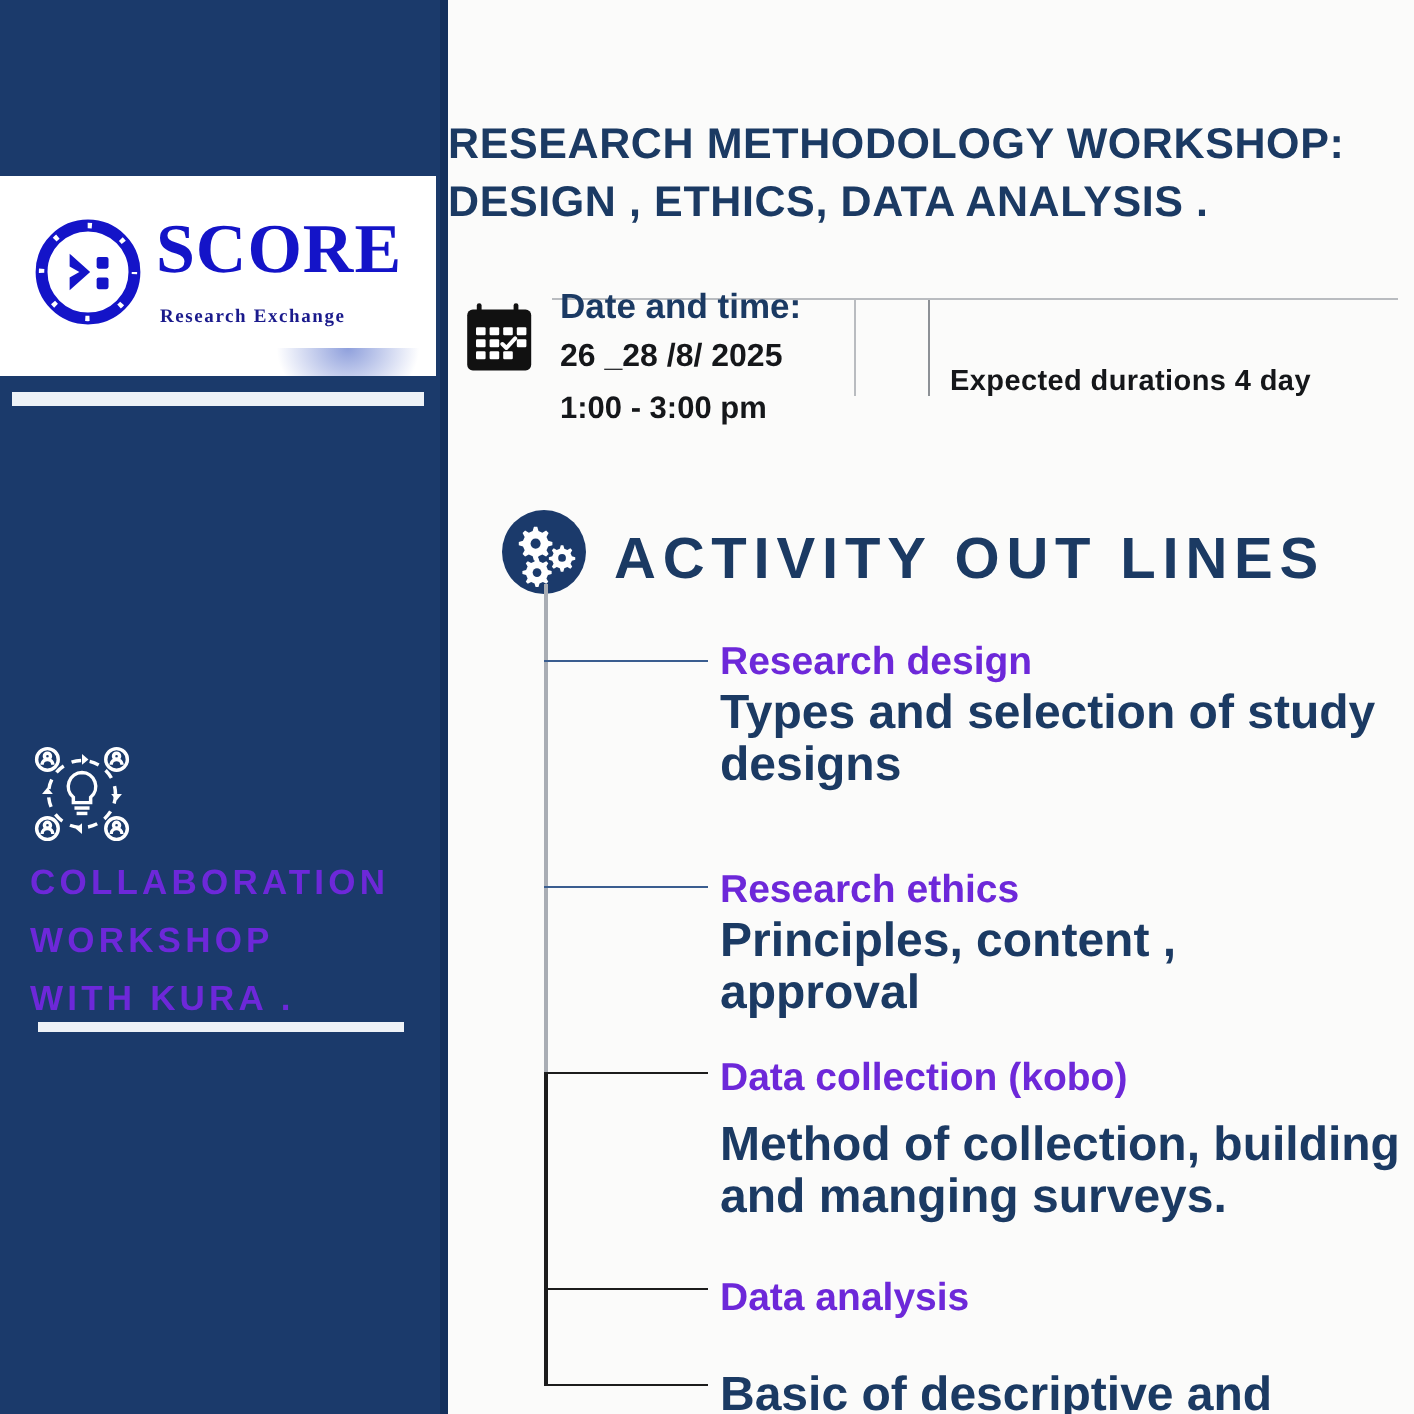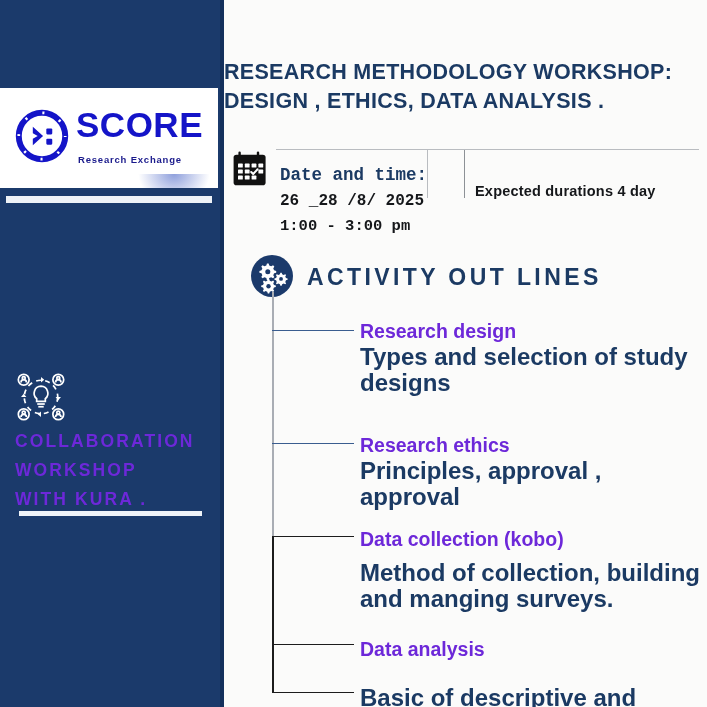--- a/index.html
+++ b/index.html
@@ -55,20 +55,21 @@
     display: flex;
     align-items: center;
     gap: 7px;
     transform: translateY(-2px);
   }
   .logo-mark { width: 54px; height: 54px; display:block; }
   .logo-word {
     display: flex;
     flex-direction: column;
     line-height: 1;
+    font-family: Liberation Serif, serif;
   }
   .logo-score {
     font-size: 35px;
     font-weight: bold;
     color: #1414c8;
     letter-spacing: 0.5px;
   }
   .logo-sub {
     font-size: 9.5px;
     font-weight: bold;
@@ -147,23 +148,22 @@
     background: #b9bcc0;
   }
   #date-divider-b {
     position: absolute;
     left: 240px; top: 150px;
     width: 1px; height: 48px;
     background: #8d9196;
   }
   #date-block {
     position: absolute;
-    left: 56px; top: 163px;
+    left: 56px; top: 141px;
     width: 150px;
-    font-family: Liberation Mono, monospace;
   }
   .date-label {
     color: #1b3a63;
     font-size: 17.5px;
     font-weight: bold;
     line-height: 25px;
   }
   .date-line {
     color: #15171a;
     font-size: 16px;
@@ -189,21 +189,21 @@
   
   #gear-badge {
     position: absolute;
     left: 27px; top: 255px;
     width: 42px; height: 42px;
   }
   #activity-heading {
     position: absolute;
     left: 83px; top: 264px;
     color: #1b3a63;
-    font-size: 23px;
+    font-size: 29px;
     font-weight: bold;
     letter-spacing: 3.4px;
   }
 
   
   #timeline-top {
     position: absolute;
     left: 48px; top: 292px;
     width: 2px; height: 244px;
     background: #a9adb4;
@@ -390,21 +390,21 @@
     <div id="branch-end"></div>
 
     <div class="item" style="top:318px">
       <div class="item-title">Research design</div>
       <div class="item-desc">Types  and selection of study</div>
       <div class="item-desc">designs</div>
     </div>
 
     <div class="item" style="top:432px">
       <div class="item-title">Research ethics</div>
-      <div class="item-desc">Principles, approval ,</div>
+      <div class="item-desc">Principles, content ,</div>
       <div class="item-desc">approval</div>
     </div>
 
     <div class="item" style="top:526px">
       <div class="item-title">Data collection (kobo)</div>
       <div class="item-desc" style="margin-top:8px">Method of collection, building</div>
       <div class="item-desc">and manging surveys.</div>
     </div>
 
     <div class="item" style="top:636px">

